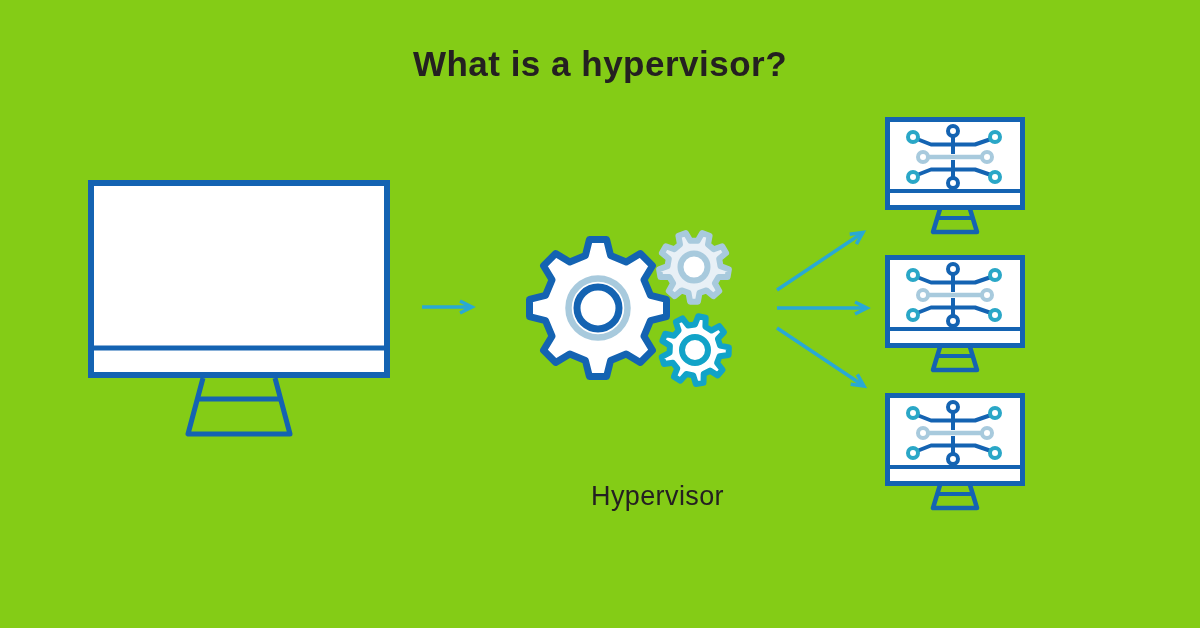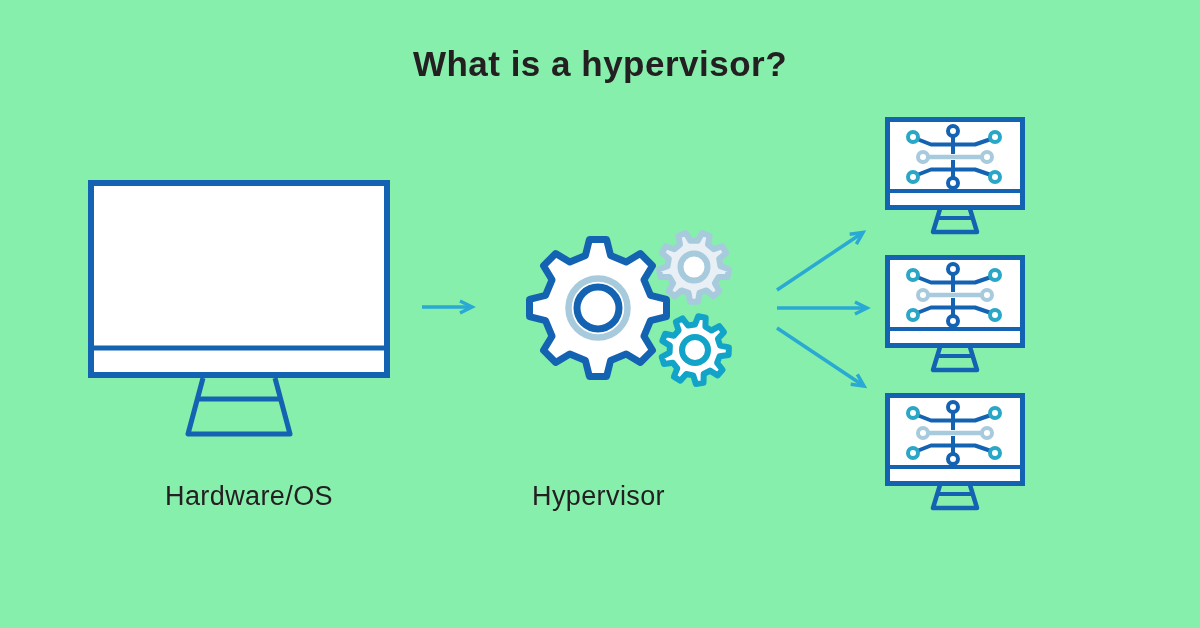--- a/index.html
+++ b/index.html
@@ -1,17 +1,17 @@
 <!DOCTYPE html>
 <html style="--primary-blue: #1463B2; --cyan: #29A9D4; --teal: #11A3C8; --teal-circle: #2AA7C7; --pale-blue: #A8CADD; --pale-fill: #E8F0F6; --text: #242021;"><head>
 <meta charset="utf-8">
 <style>
   html,body{margin:0;padding:0;background:#fff;}
   #canvas{
-    position:relative;width:1200px;height:628px;background:#86efac;
+    position:relative;width:1200px;height:628px;background:#84cc16;
     font-family:"Liberation Sans","DejaVu Sans",sans-serif;overflow:hidden;
   }
   .abs{position:absolute;}
   #title{
     left:0;right:0;top:44px;text-align:center;
     font-size:35px;font-weight:700;letter-spacing:.5px;color:var(--text,#242021);
   }
   .caption{
     font-size:27px;font-weight:400;letter-spacing:.4px;color:var(--text,#242021);
     text-align:center;
@@ -62,39 +62,38 @@
   </svg>
 
   <div id="title" class="abs">What is a hypervisor?</div>
 
   <svg class="abs" style="left:88px;top:180px" width="302" height="258" viewBox="0 0 302 258">
     <rect x="3" y="3" width="296" height="192" stroke-width="6" class="stroke-blue fill-white"></rect>
     <path d="M3,168 H299" stroke-width="5" class="stroke-blue fill-none"></path>
     <path d="M115,198 L100,254 H202 L187,198" stroke-width="5" class="stroke-blue fill-none rj"></path>
     <path d="M109.3,219 H192.7" stroke-width="5" class="stroke-blue fill-none"></path>
   </svg>
-  <div class="abs caption" style="left:98px;top:481px;width:302px">Hardware/OS</div>
 
   <svg class="abs" style="left:420px;top:296px" width="62" height="22" viewBox="0 0 62 22">
     <path d="M2,11 H52" stroke-width="3.5" class="stroke-cyan fill-none" marker-end="url(#ah)"></path>
   </svg>
 
   <svg class="abs" style="left:525px;top:225px" width="212" height="175" viewBox="0 0 212 175">
 
     <path stroke-width="6" class="stroke-pale fill-pale rj" d="M172.7 15.8L177.2 8.0L184.6 10.7L183.0 19.5L188.7 24.3L197.2 21.2L201.1 28.0L194.2 33.8L195.5 41.1L203.9 44.2L202.6 51.9L193.6 51.9L189.9 58.3L194.3 66.1L188.4 71.2L181.4 65.4L174.5 67.9L172.9 76.8L165.1 76.8L163.5 67.9L156.6 65.4L149.6 71.2L143.7 66.1L148.1 58.3L144.4 51.9L135.4 51.9L134.1 44.2L142.5 41.1L143.8 33.8L136.9 28.0L140.8 21.2L149.3 24.3L155.0 19.5L153.4 10.7L160.8 8.0L165.3 15.8Z"></path>
     <circle cx="169" cy="42" r="13.5" stroke-width="6" class="stroke-pale fill-white"></circle>
 
     <path stroke-width="6" class="stroke-teal fill-white rj" d="M170.0 99.5L173.3 91.2L180.7 92.7L180.4 101.7L186.4 105.5L194.3 101.2L199.0 107.2L192.9 113.8L195.1 120.6L203.9 122.4L203.6 130.0L194.7 131.2L192.1 137.8L197.6 144.8L192.6 150.4L185.0 145.6L178.7 149.0L178.5 157.9L170.9 159.0L168.2 150.4L161.3 149.0L155.3 155.7L148.9 151.6L152.3 143.3L147.9 137.8L139.0 139.0L136.7 131.8L144.6 127.7L144.9 120.6L137.3 115.9L140.1 108.8L148.9 110.7L153.6 105.5L150.8 96.9L157.5 93.4L163.0 100.5Z"></path>
     <circle cx="170" cy="125" r="13" stroke-width="6" class="stroke-teal fill-white"></circle>
 
     <path stroke-width="7" class="stroke-blue fill-white rj" d="M60.4 30.5L64.4 14.5L81.6 14.5L85.6 30.5L101.2 37.0L115.3 28.5L127.5 40.7L119.0 54.8L125.5 70.4L141.5 74.4L141.5 91.6L125.5 95.6L119.0 111.2L127.5 125.3L115.3 137.5L101.2 129.0L85.6 135.5L81.6 151.5L64.4 151.5L60.4 135.5L44.8 129.0L30.7 137.5L18.5 125.3L27.0 111.2L20.5 95.6L4.5 91.6L4.5 74.4L20.5 70.4L27.0 54.8L18.5 40.7L30.7 28.5L44.8 37.0Z"></path>
     <circle cx="73" cy="83" r="29.5" stroke-width="6.5" class="stroke-pale fill-white"></circle>
     <circle cx="73" cy="83" r="21" stroke-width="7" class="stroke-blue fill-white"></circle>
   </svg>
-  <div class="abs caption" style="left:496px;top:481px;width:205px">Hypervisor</div>
+  <div class="abs caption" style="left:555px;top:481px;width:205px">Hypervisor</div>
 
   <svg class="abs" style="left:770px;top:220px" width="110" height="180" viewBox="0 0 110 180">
     <path d="M7,70 L93,12.5" stroke-width="3.5" class="stroke-cyan fill-none" marker-end="url(#ah)"></path>
     <path d="M7,88 H97" stroke-width="3.5" class="stroke-cyan fill-none" marker-end="url(#ah)"></path>
     <path d="M7,108 L94,166" stroke-width="3.5" class="stroke-cyan fill-none" marker-end="url(#ah)"></path>
   </svg>
 
   <svg class="abs" style="left:885px;top:117px" width="140" height="118">
       <use href="#vm-def" xlink:href="#vm-def"></use>
     </svg>

